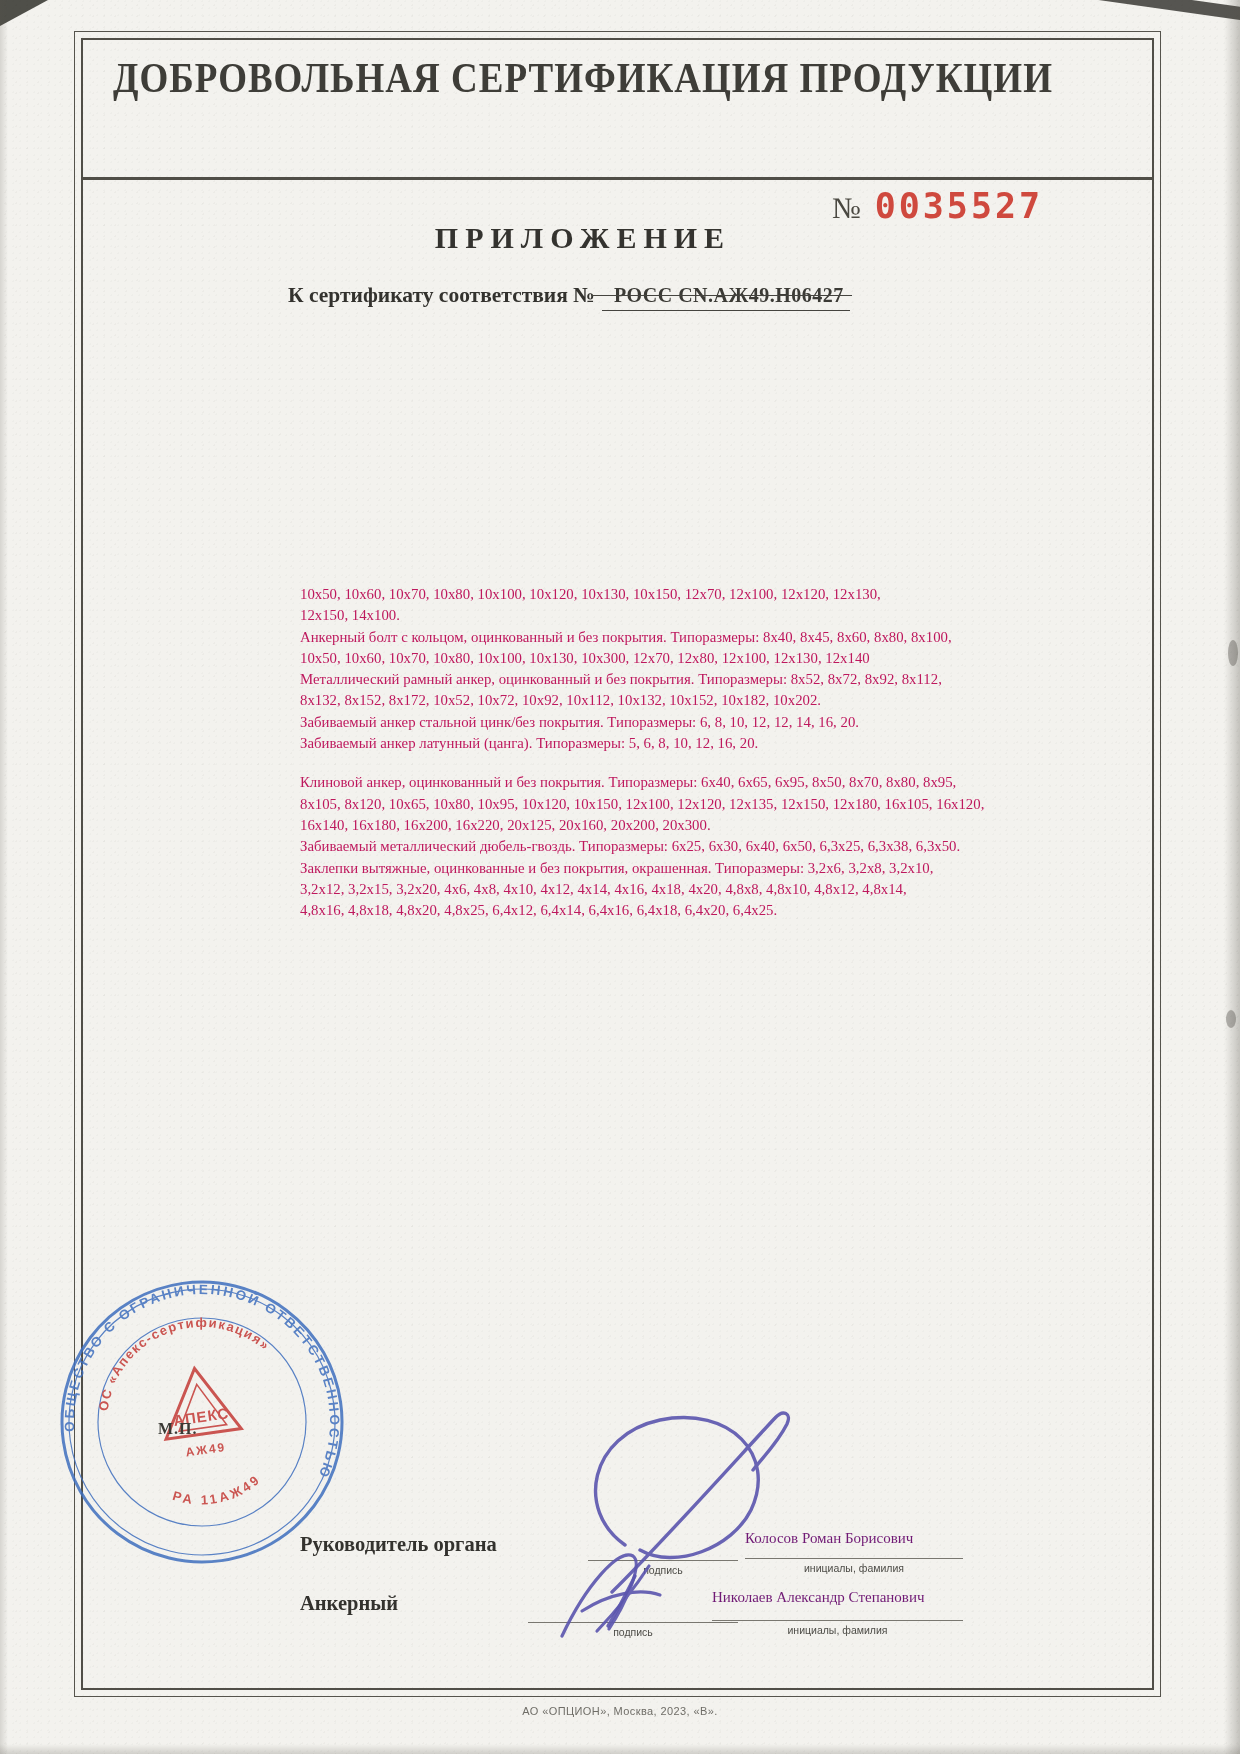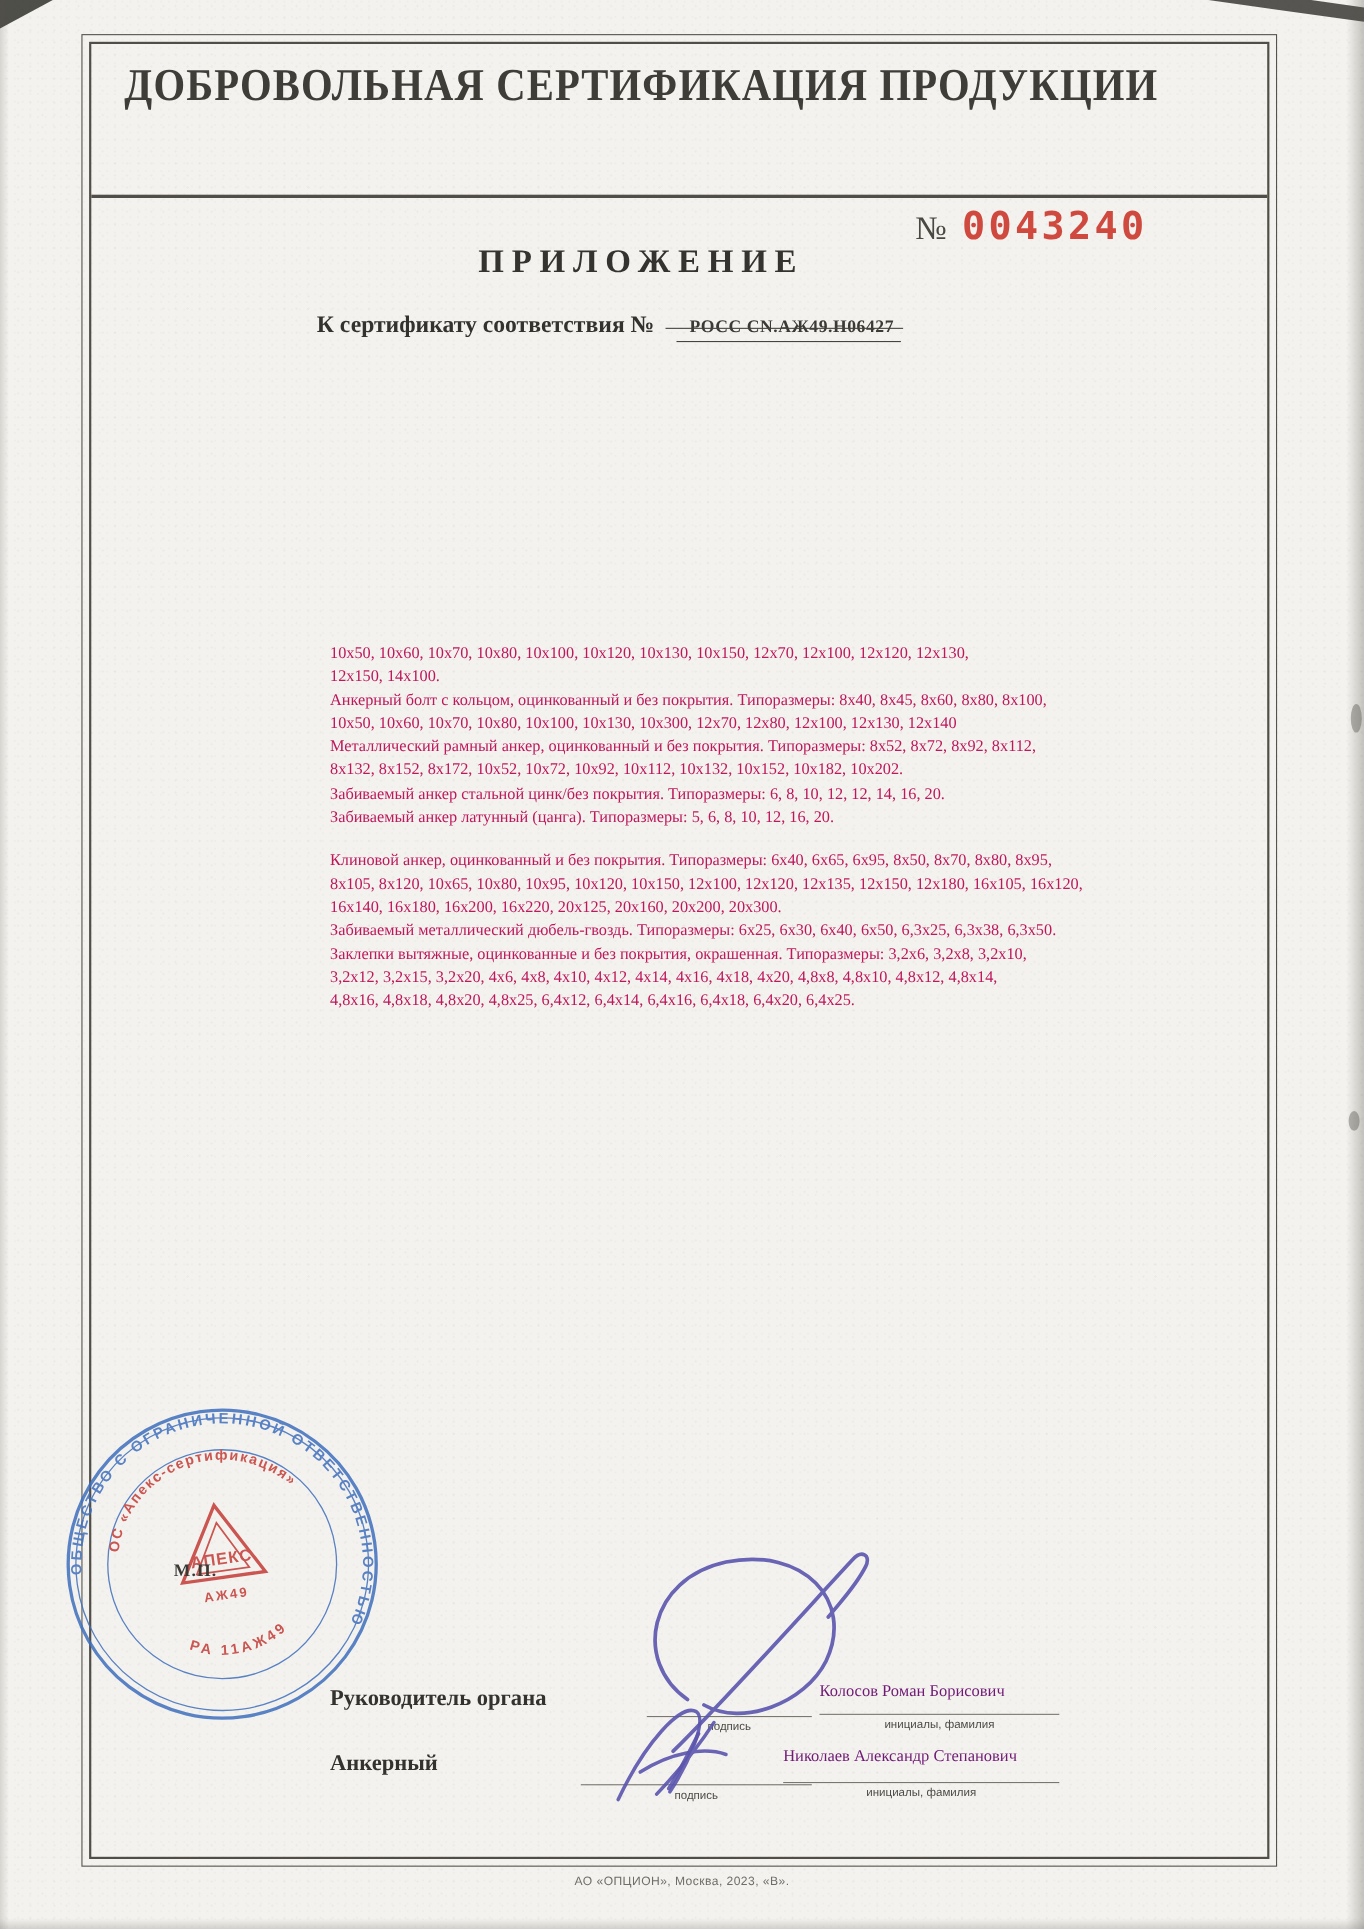--- a/index.html
+++ b/index.html
@@ -37,24 +37,24 @@
   }
   .doc-number{position:absolute;left:832px;top:186px;display:flex;align-items:baseline;gap:14px;}
   .doc-number .no-sign{font-size:30px;color:#4a4841;font-family:"Liberation Serif",serif;}
   .doc-number .no-value{font-family:"DejaVu Sans Mono",monospace;font-weight:700;font-size:35px;color:#cd3b30;letter-spacing:3px;opacity:.92;}
 
   .appendix-title{
     position:absolute;left:0;right:74px;top:221px;text-align:center;
     font-weight:700;font-size:30px;letter-spacing:7px;color:#34332f;
     font-family:"Liberation Serif",serif;
   }
-  .cert-line{position:absolute;left:288px;top:283px;display:flex;align-items:baseline;gap:20px;font-family:"Liberation Serif",serif;}
+  .cert-line{position:absolute;left:288px;top:283px;display:flex;align-items:baseline;gap:7px;font-family:"Liberation Serif",serif;}
   .cert-line .cert-label{font-weight:700;font-size:21.5px;color:#33322e;}
   .cert-line .cert-number{
-    position:relative;font-weight:700;font-size:16px;color:#3b3a35;letter-spacing:.5px;
+    position:relative;font-weight:700;font-size:20px;color:#3b3a35;letter-spacing:.5px;
     padding:0 6px 3px 12px;border-bottom:1.6px solid #45443f;
   }
   .cert-line .cert-number::before{
     content:"";position:absolute;left:-10px;right:-2px;top:42%;border-top:1.6px solid #45443f;
   }
 
   
   .body-text{position:absolute;left:300px;top:584px;width:712px;font-size:14.8px;line-height:21.3px;color:#be185d;}
   .body-text p{margin:0;white-space:pre-line;}
   .body-text p + p{margin-top:18px;}
@@ -102,21 +102,21 @@
 <div class="frame">
   <div class="frame-inner">
     <div class="header-rule"></div>
   </div>
 </div>
 
 <div class="doc-header-title">ДОБРОВОЛЬНАЯ СЕРТИФИКАЦИЯ ПРОДУКЦИИ</div>
 
 <div class="doc-number">
   <span class="no-sign">№</span>
-  <span class="no-value">0043240</span>
+  <span class="no-value">0035527</span>
 </div>
 
 <div class="appendix-title">ПРИЛОЖЕНИЕ</div>
 
 <div class="cert-line">
   <span class="cert-label">К сертификату соответствия №</span>
   <span class="cert-number">РОСС CN.АЖ49.Н06427</span>
 </div>
 
 <div class="body-text">

